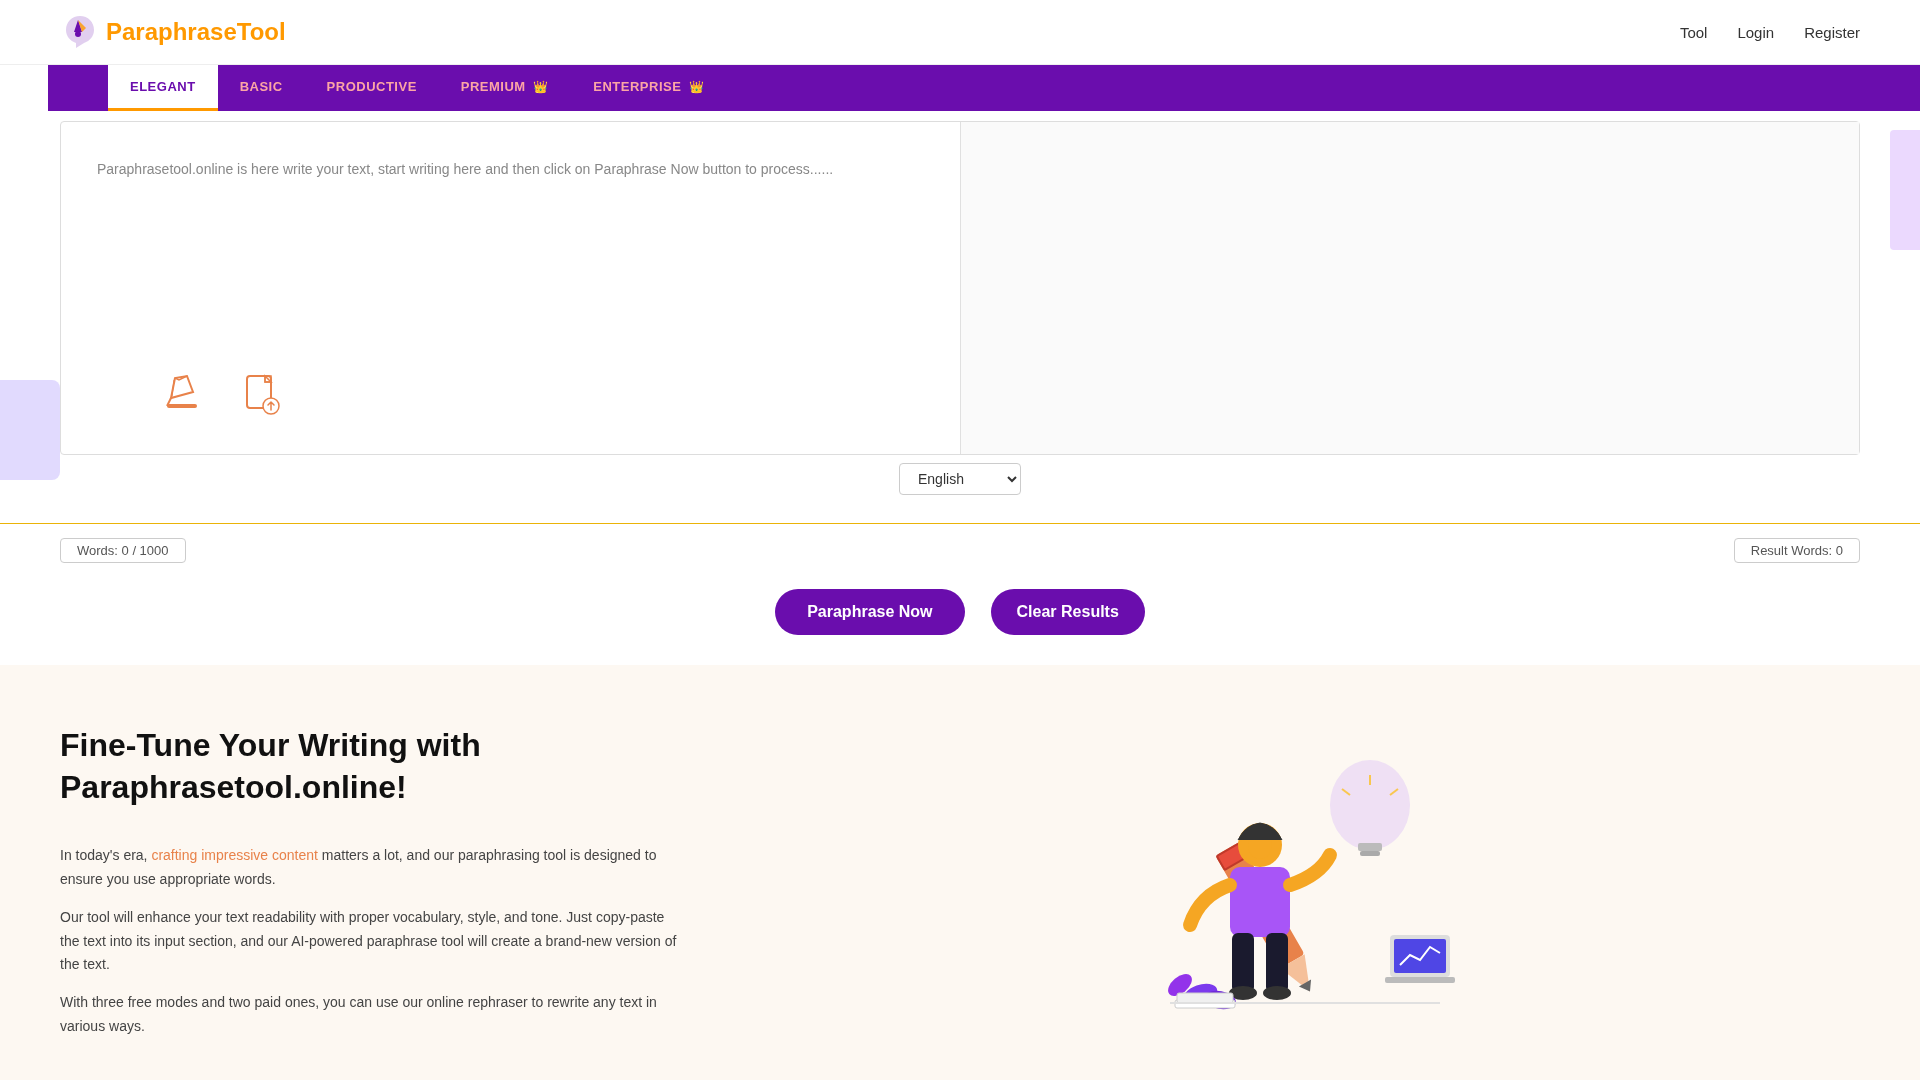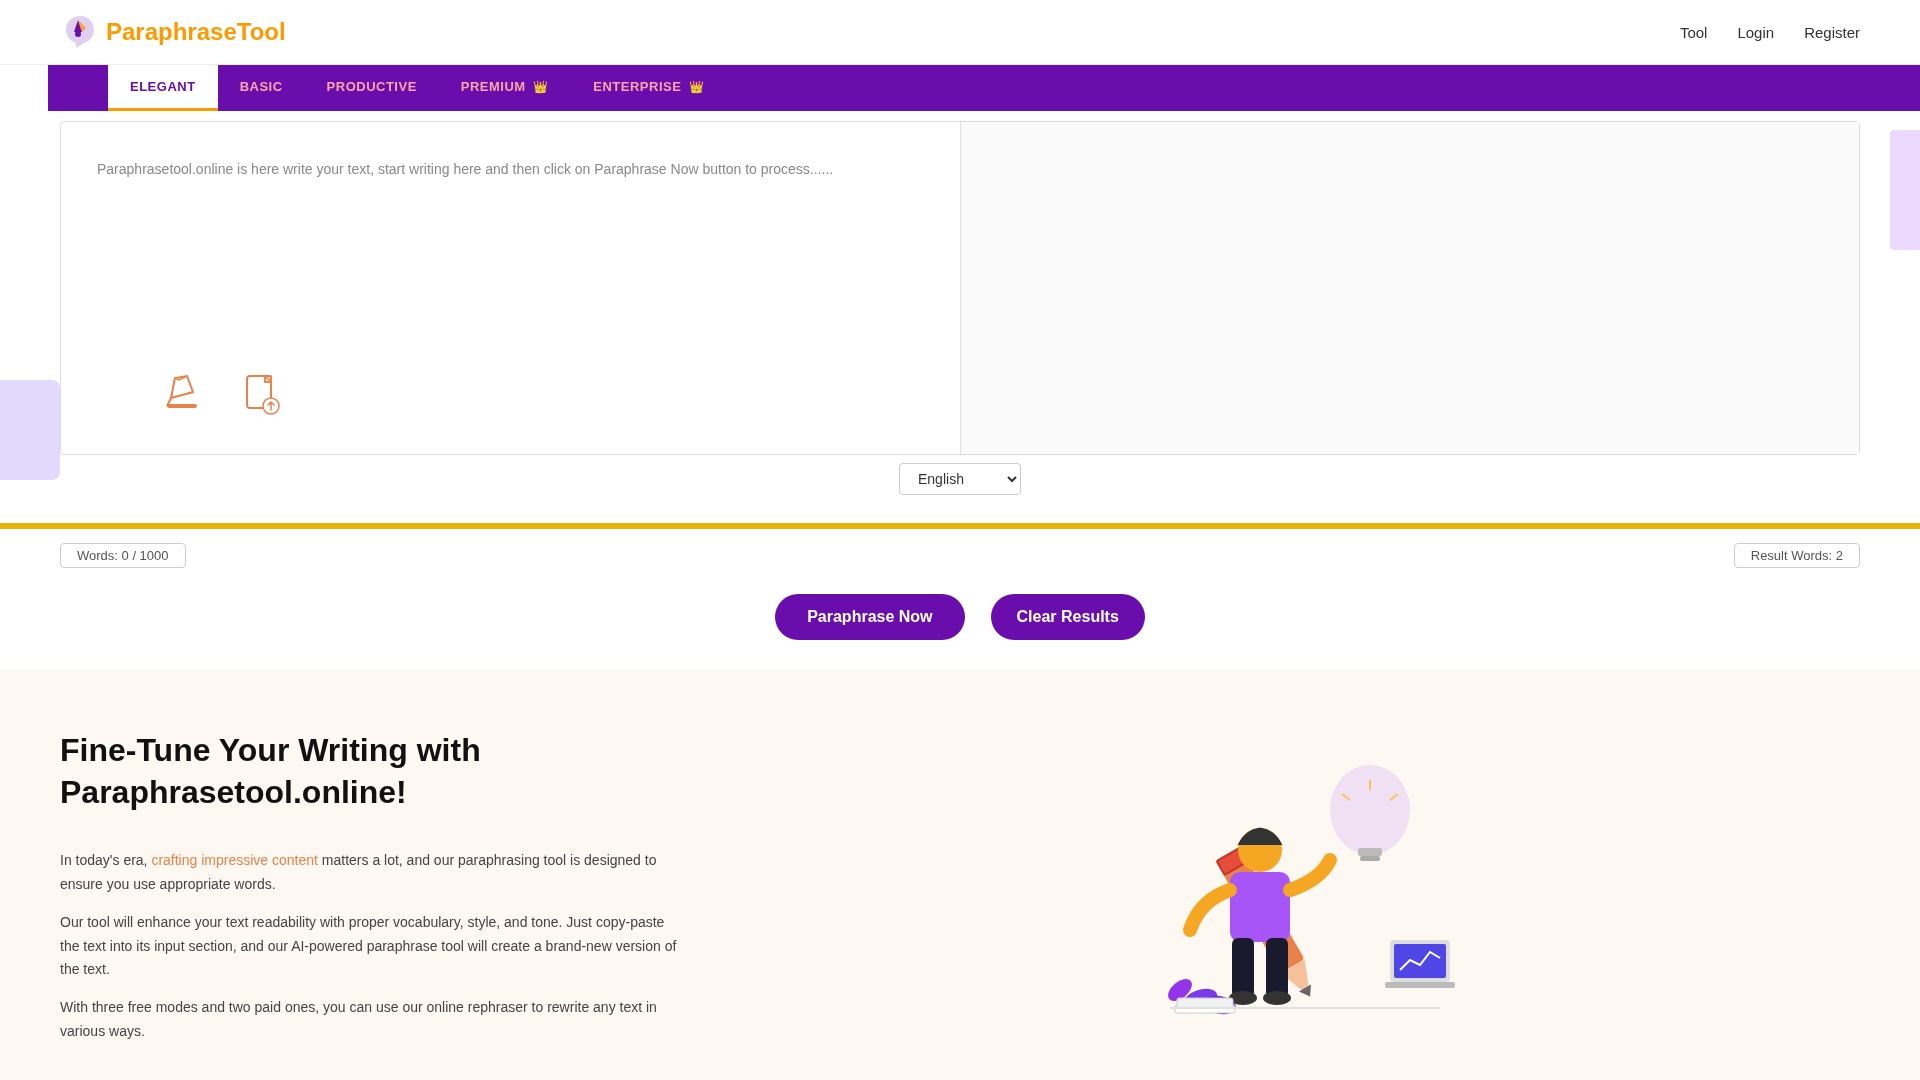--- a/index.html
+++ b/index.html
@@ -68,21 +68,21 @@
     }
     .tab-item .crown {
       font-size: 12px;
       margin-left: 4px;
     }
 
     
     .editor-section {
       background: #fff;
       padding: 0 60px 20px;
-      border-bottom: 6px solid #eab308;
+      border-bottom: 1px solid #eab308;
     }
     .editor-box {
       min-height: 220px;
       padding: 20px;
       font-size: 14px;
       color: #888;
       line-height: 1.6;
       border: none;
       outline: none;
     }
@@ -348,21 +348,21 @@
         <option>French</option>
         <option>German</option>
         <option>Italian</option>
         <option>Portuguese</option>
       </select>
     </div>
   </div>
 
   <div class="word-count-row">
     <span class="word-badge">Words: 0 / 1000</span>
-    <span class="word-badge">Result Words: 2</span>
+    <span class="word-badge">Result Words: 0</span>
   </div>
 
   <div class="action-row">
     <button class="btn-paraphrase">Paraphrase Now</button>
     <button class="btn-clear">Clear Results</button>
   </div>
 
   <div class="info-section">
     <div class="info-text">
       <h2>Fine-Tune Your Writing with Paraphrasetool.online!</h2>

